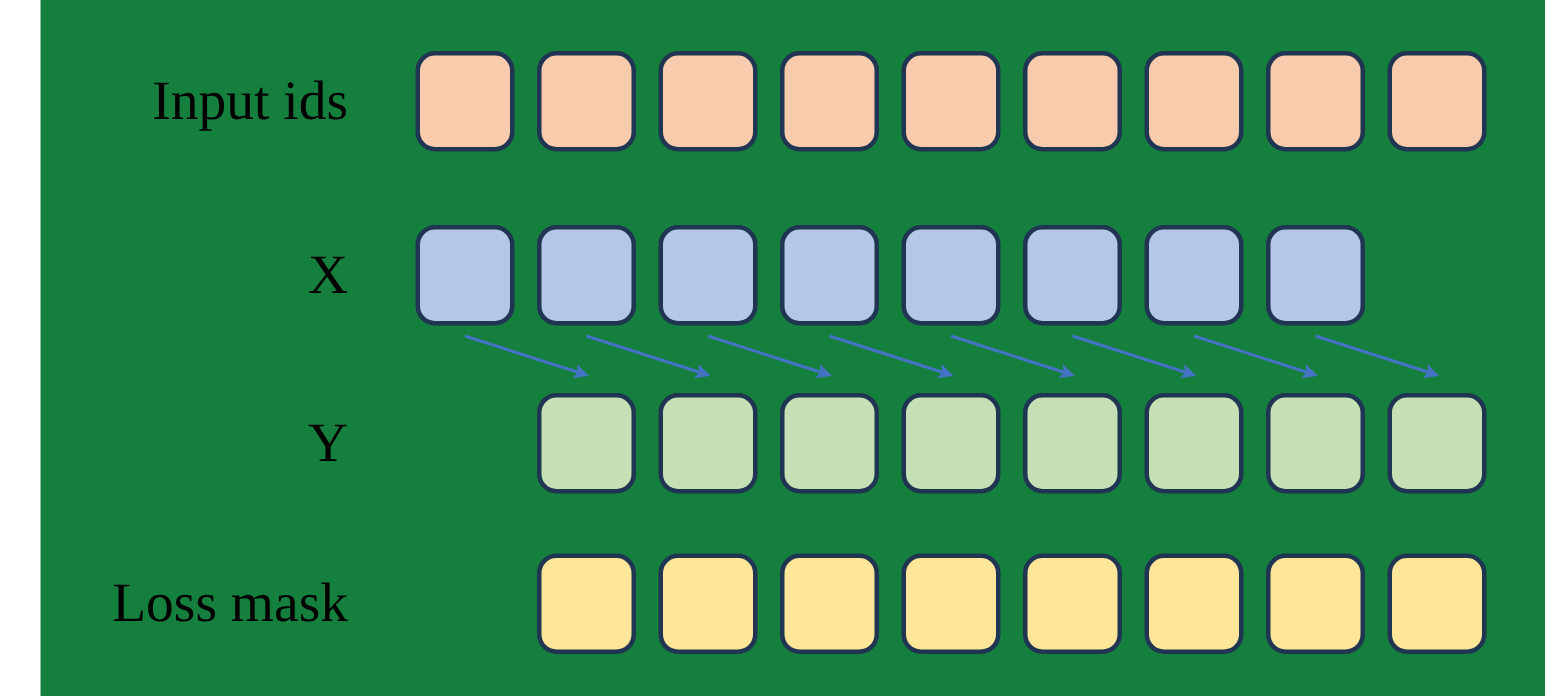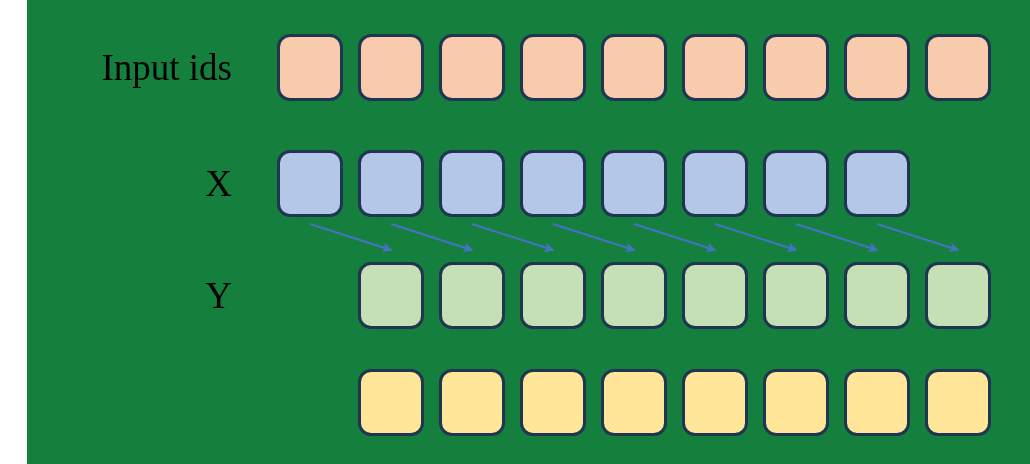--- a/index.html
+++ b/index.html
@@ -119,20 +119,21 @@
         <div class="cell" style="background: rgb(197, 224, 180); border-color: rgb(31, 53, 82); width: 66px; height: 67px; border-radius: 13px;"></div>
         <div class="cell" style="background: rgb(197, 224, 180); border-color: rgb(31, 53, 82); width: 66px; height: 67px; border-radius: 13px;"></div>
         <div class="cell" style="background: rgb(197, 224, 180); border-color: rgb(31, 53, 82); width: 66px; height: 67px; border-radius: 13px;"></div>
         <div class="cell" style="background: rgb(197, 224, 180); border-color: rgb(31, 53, 82); width: 66px; height: 67px; border-radius: 13px;"></div>
         <div class="cell" style="background: rgb(197, 224, 180); border-color: rgb(31, 53, 82); width: 66px; height: 67px; border-radius: 13px;"></div>
         <div class="cell" style="background: rgb(197, 224, 180); border-color: rgb(31, 53, 82); width: 66px; height: 67px; border-radius: 13px;"></div>
       </div>
   </div>
 
   <div class="row" id="row-3" style="left: 331px; top: 369px; height: 67px;">
+    <span class="row-label" style="margin-right: 126px;">Loss mask</span>
     <div class="cells" id="cells-3">
         <div class="cell" style="background: rgb(255, 230, 153); border-color: rgb(31, 53, 82); width: 66px; height: 67px; border-radius: 13px;"></div>
         <div class="cell" style="background: rgb(255, 230, 153); border-color: rgb(31, 53, 82); width: 66px; height: 67px; border-radius: 13px;"></div>
         <div class="cell" style="background: rgb(255, 230, 153); border-color: rgb(31, 53, 82); width: 66px; height: 67px; border-radius: 13px;"></div>
         <div class="cell" style="background: rgb(255, 230, 153); border-color: rgb(31, 53, 82); width: 66px; height: 67px; border-radius: 13px;"></div>
         <div class="cell" style="background: rgb(255, 230, 153); border-color: rgb(31, 53, 82); width: 66px; height: 67px; border-radius: 13px;"></div>
         <div class="cell" style="background: rgb(255, 230, 153); border-color: rgb(31, 53, 82); width: 66px; height: 67px; border-radius: 13px;"></div>
         <div class="cell" style="background: rgb(255, 230, 153); border-color: rgb(31, 53, 82); width: 66px; height: 67px; border-radius: 13px;"></div>
         <div class="cell" style="background: rgb(255, 230, 153); border-color: rgb(31, 53, 82); width: 66px; height: 67px; border-radius: 13px;"></div>
       </div>

